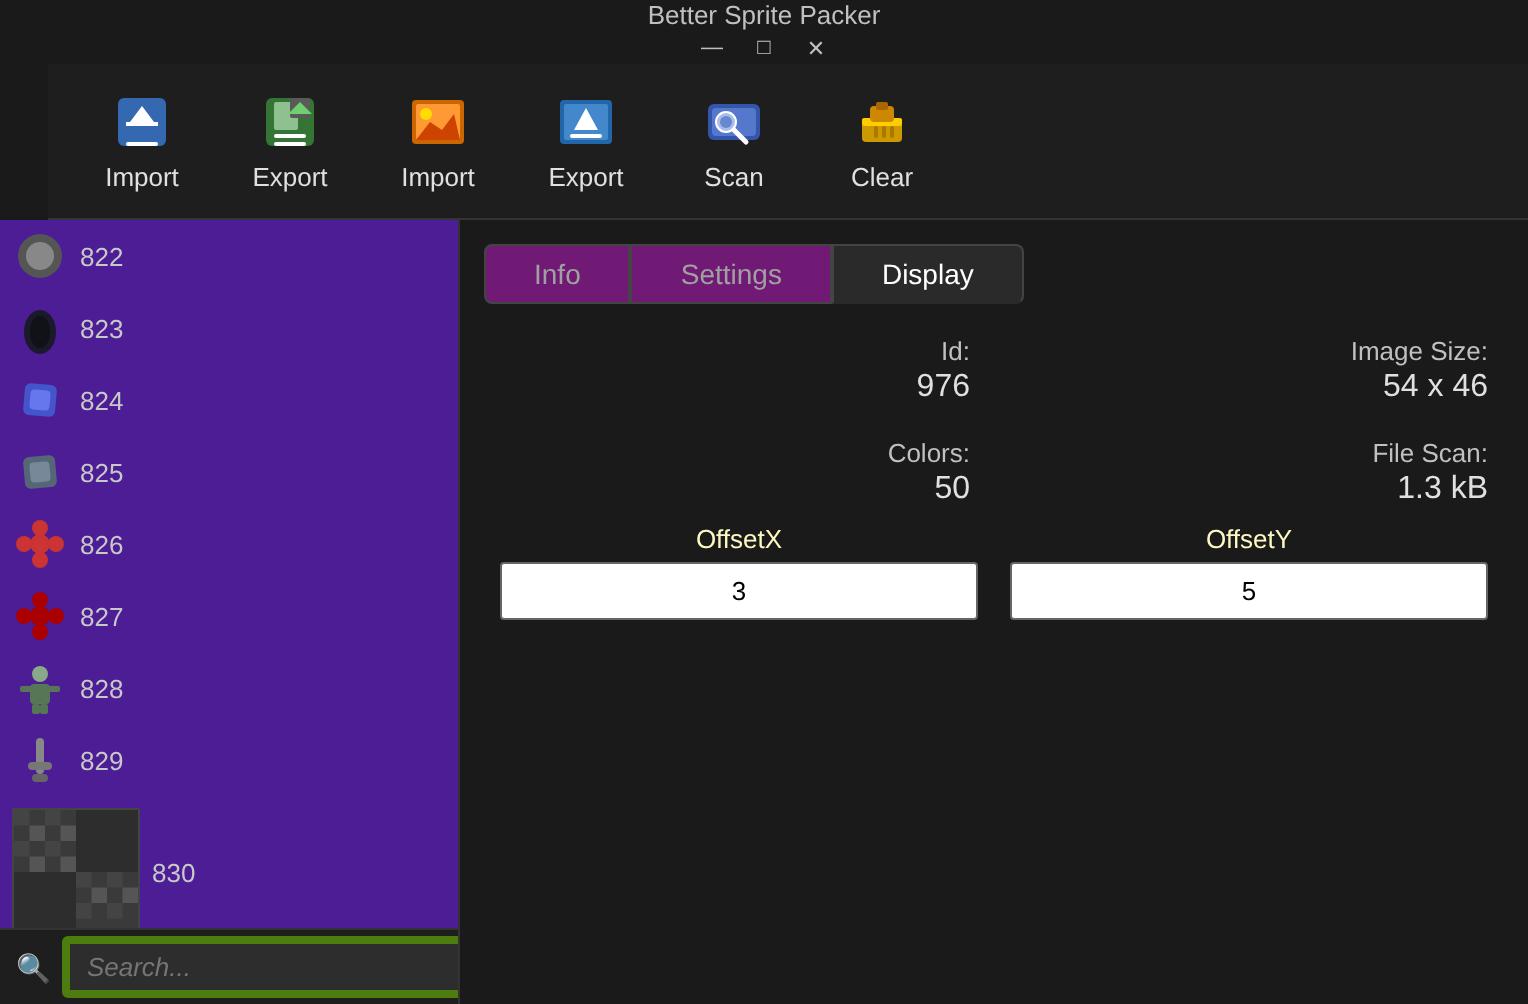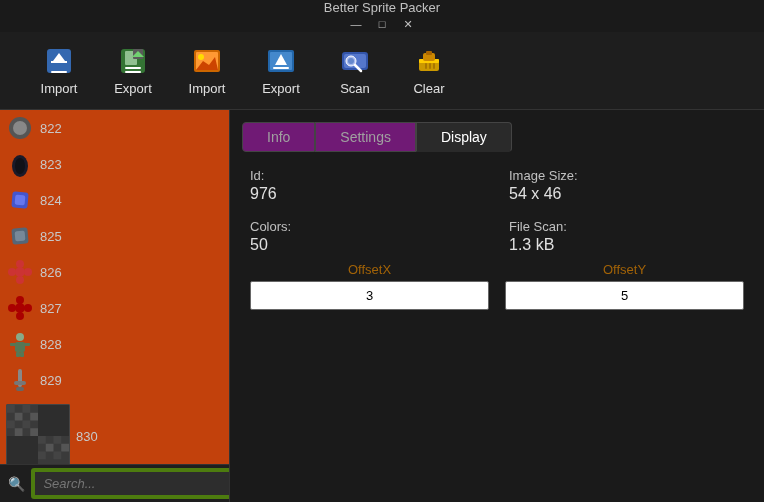--- a/index.html
+++ b/index.html
@@ -47,24 +47,25 @@
       border: none;
       background: transparent;
     }
 
     
     .toolbar {
       height: 78px;
       background: #1e1e1e;
       display: flex;
       align-items: center;
-      padding: 0 24px;
+      padding: 0 12px;
       gap: 4px;
       flex-shrink: 0;
       border-bottom: 1px solid #333;
+      margin-left: 24px;
     }
     .toolbar-btn {
       display: flex;
       flex-direction: column;
       align-items: center;
       justify-content: center;
       min-width: 70px;
       height: 66px;
       padding: 6px 10px;
       cursor: pointer;
@@ -86,21 +87,21 @@
     
     .main {
       display: flex;
       flex: 1;
       overflow: hidden;
     }
 
     
     .sidebar {
       width: 230px;
-      background: #c2410c;
+      background: #4c1d95;
       display: flex;
       flex-direction: column;
       overflow: hidden;
       border-right: 1px solid #333;
       flex-shrink: 0;
       justify-content: center;
     }
     .sidebar-list {
       flex: 1;
       overflow-y: auto;
@@ -202,21 +203,21 @@
     
     .info-grid {
       display: grid;
       grid-template-columns: 1fr 1fr;
       gap: 16px 24px;
       padding: 0 8px;
     }
     .info-cell {
       display: flex;
       flex-direction: column;
-      align-items: flex-start;
+      align-items: flex-end;
       gap: 2px;
     }
     .info-label {
       font-size: 13px;
       color: #c0c0c0;
     }
     .info-value {
       font-size: 16px;
       color: #e0e0e0;
     }
@@ -230,21 +231,21 @@
       padding: 0 8px;
     }
     .offset-cell {
       display: flex;
       flex-direction: column;
       align-items: center;
       gap: 4px;
     }
     .offset-label {
       font-size: 13px;
-      color: #a16207;
+      color: #fef9c3;
     }
     .offset-input {
       width: 100%;
       background: #ffffff;
       border: 1px solid #666;
       border-radius: 2px;
       color: #000000;
       font-size: 13px;
       padding: 6px;
       text-align: center;

